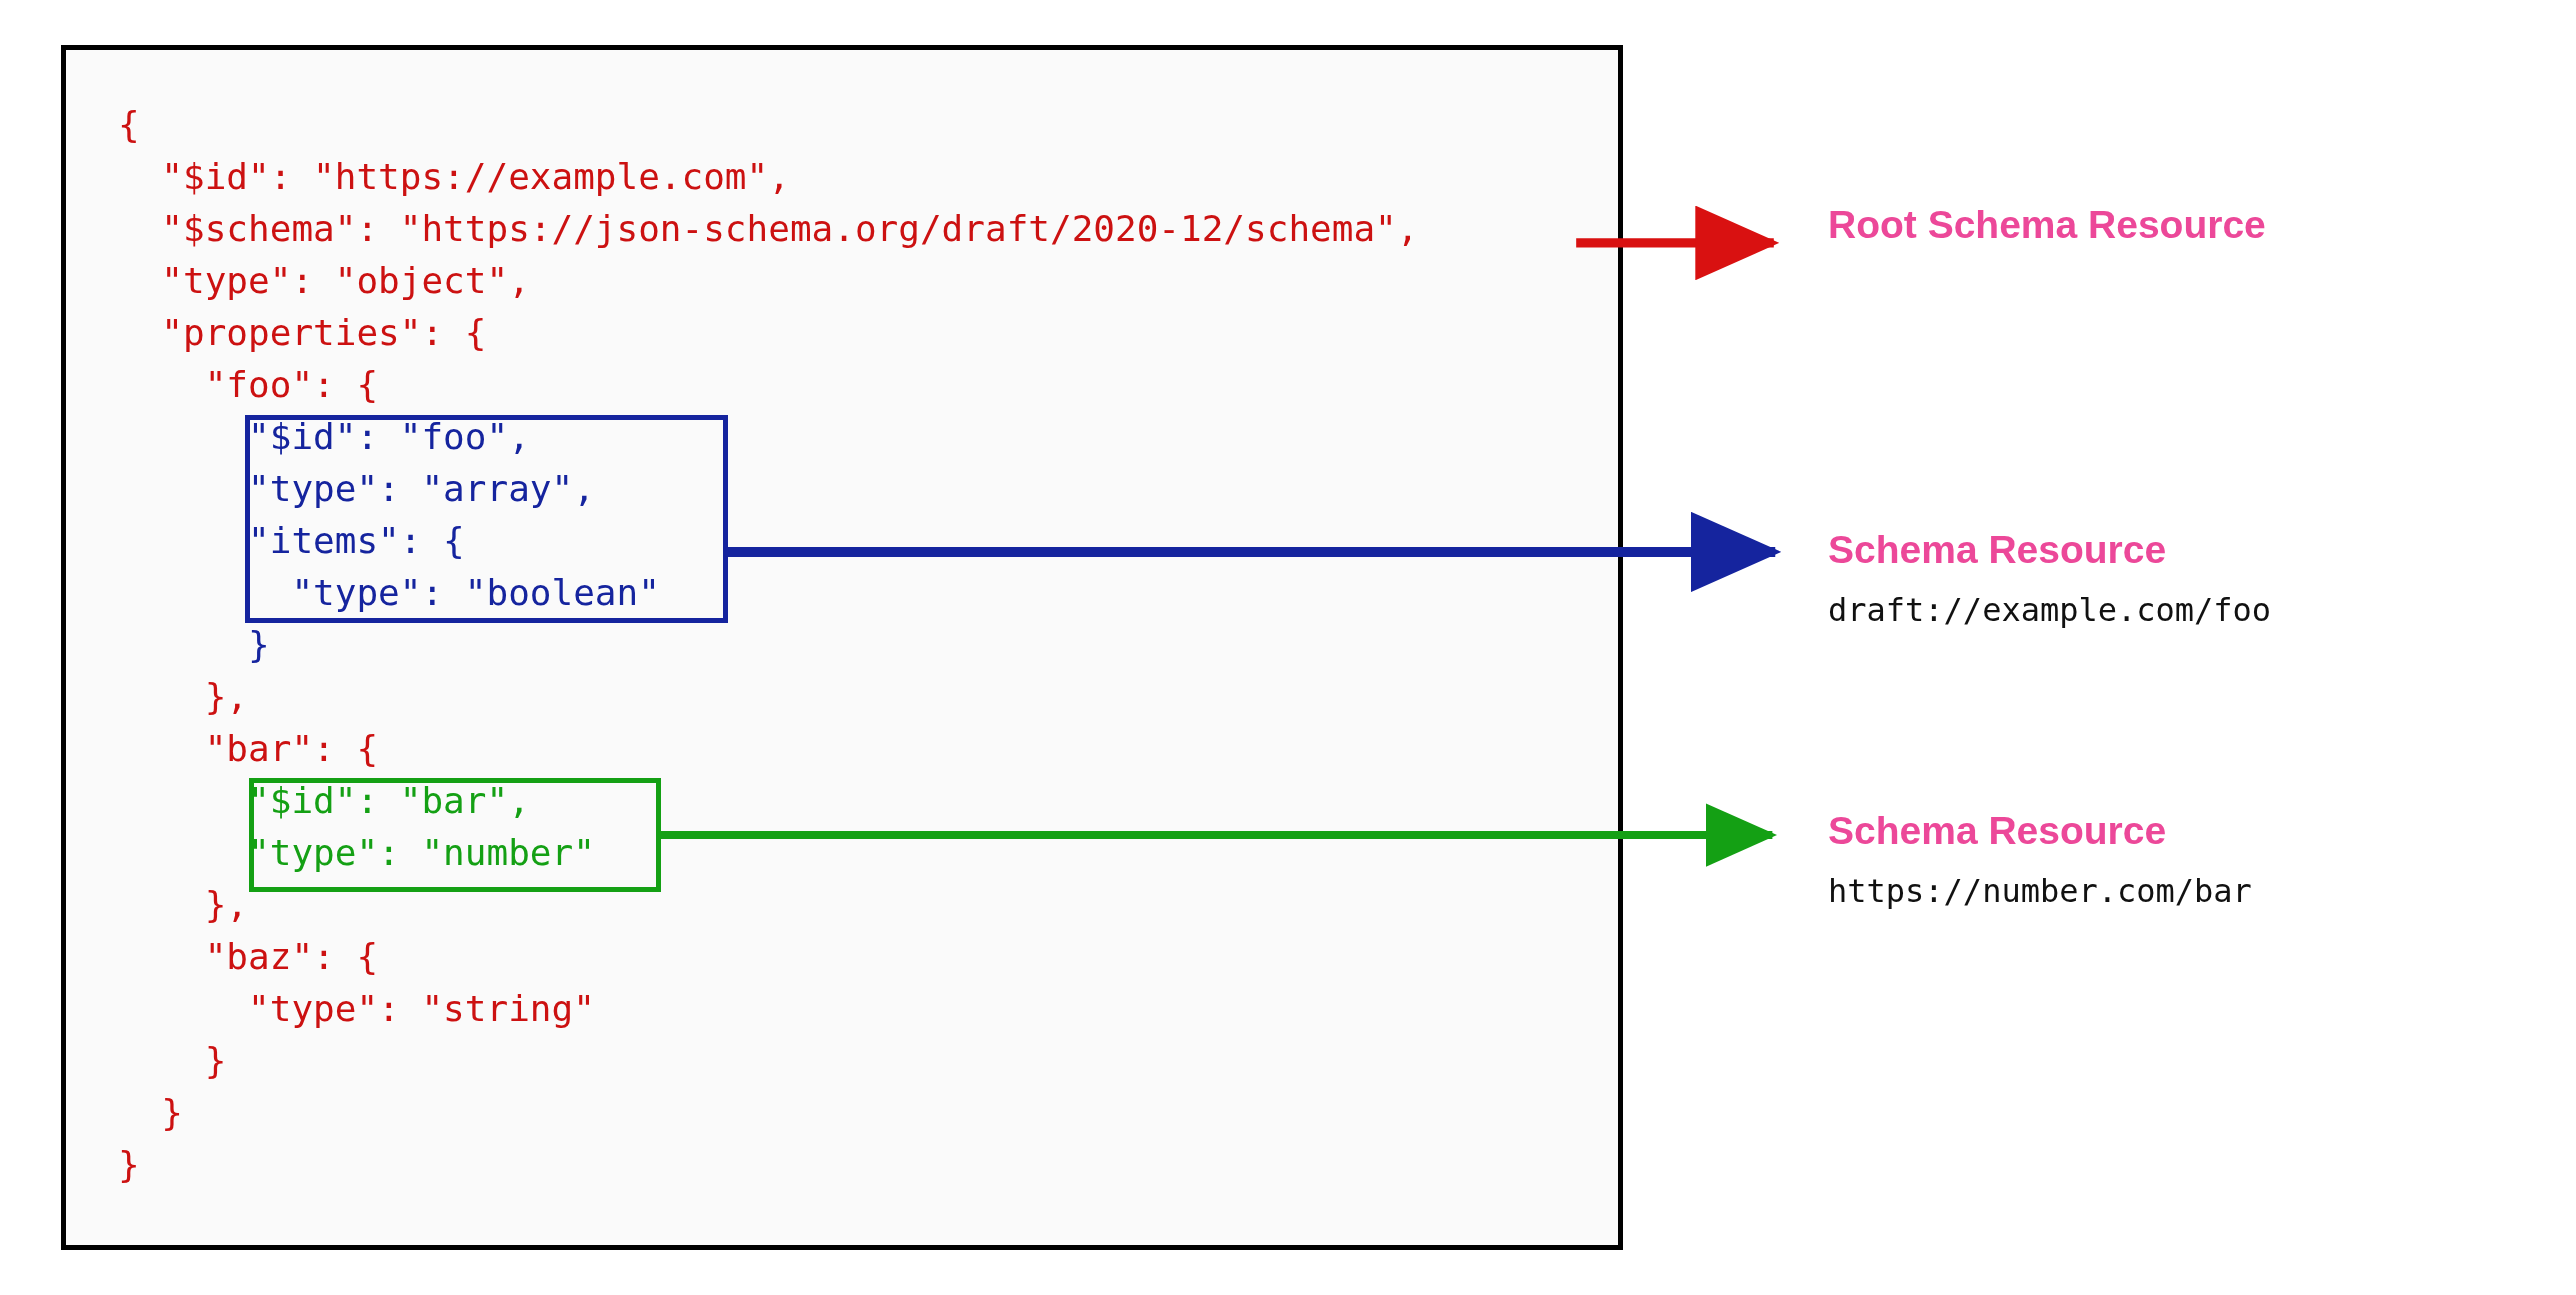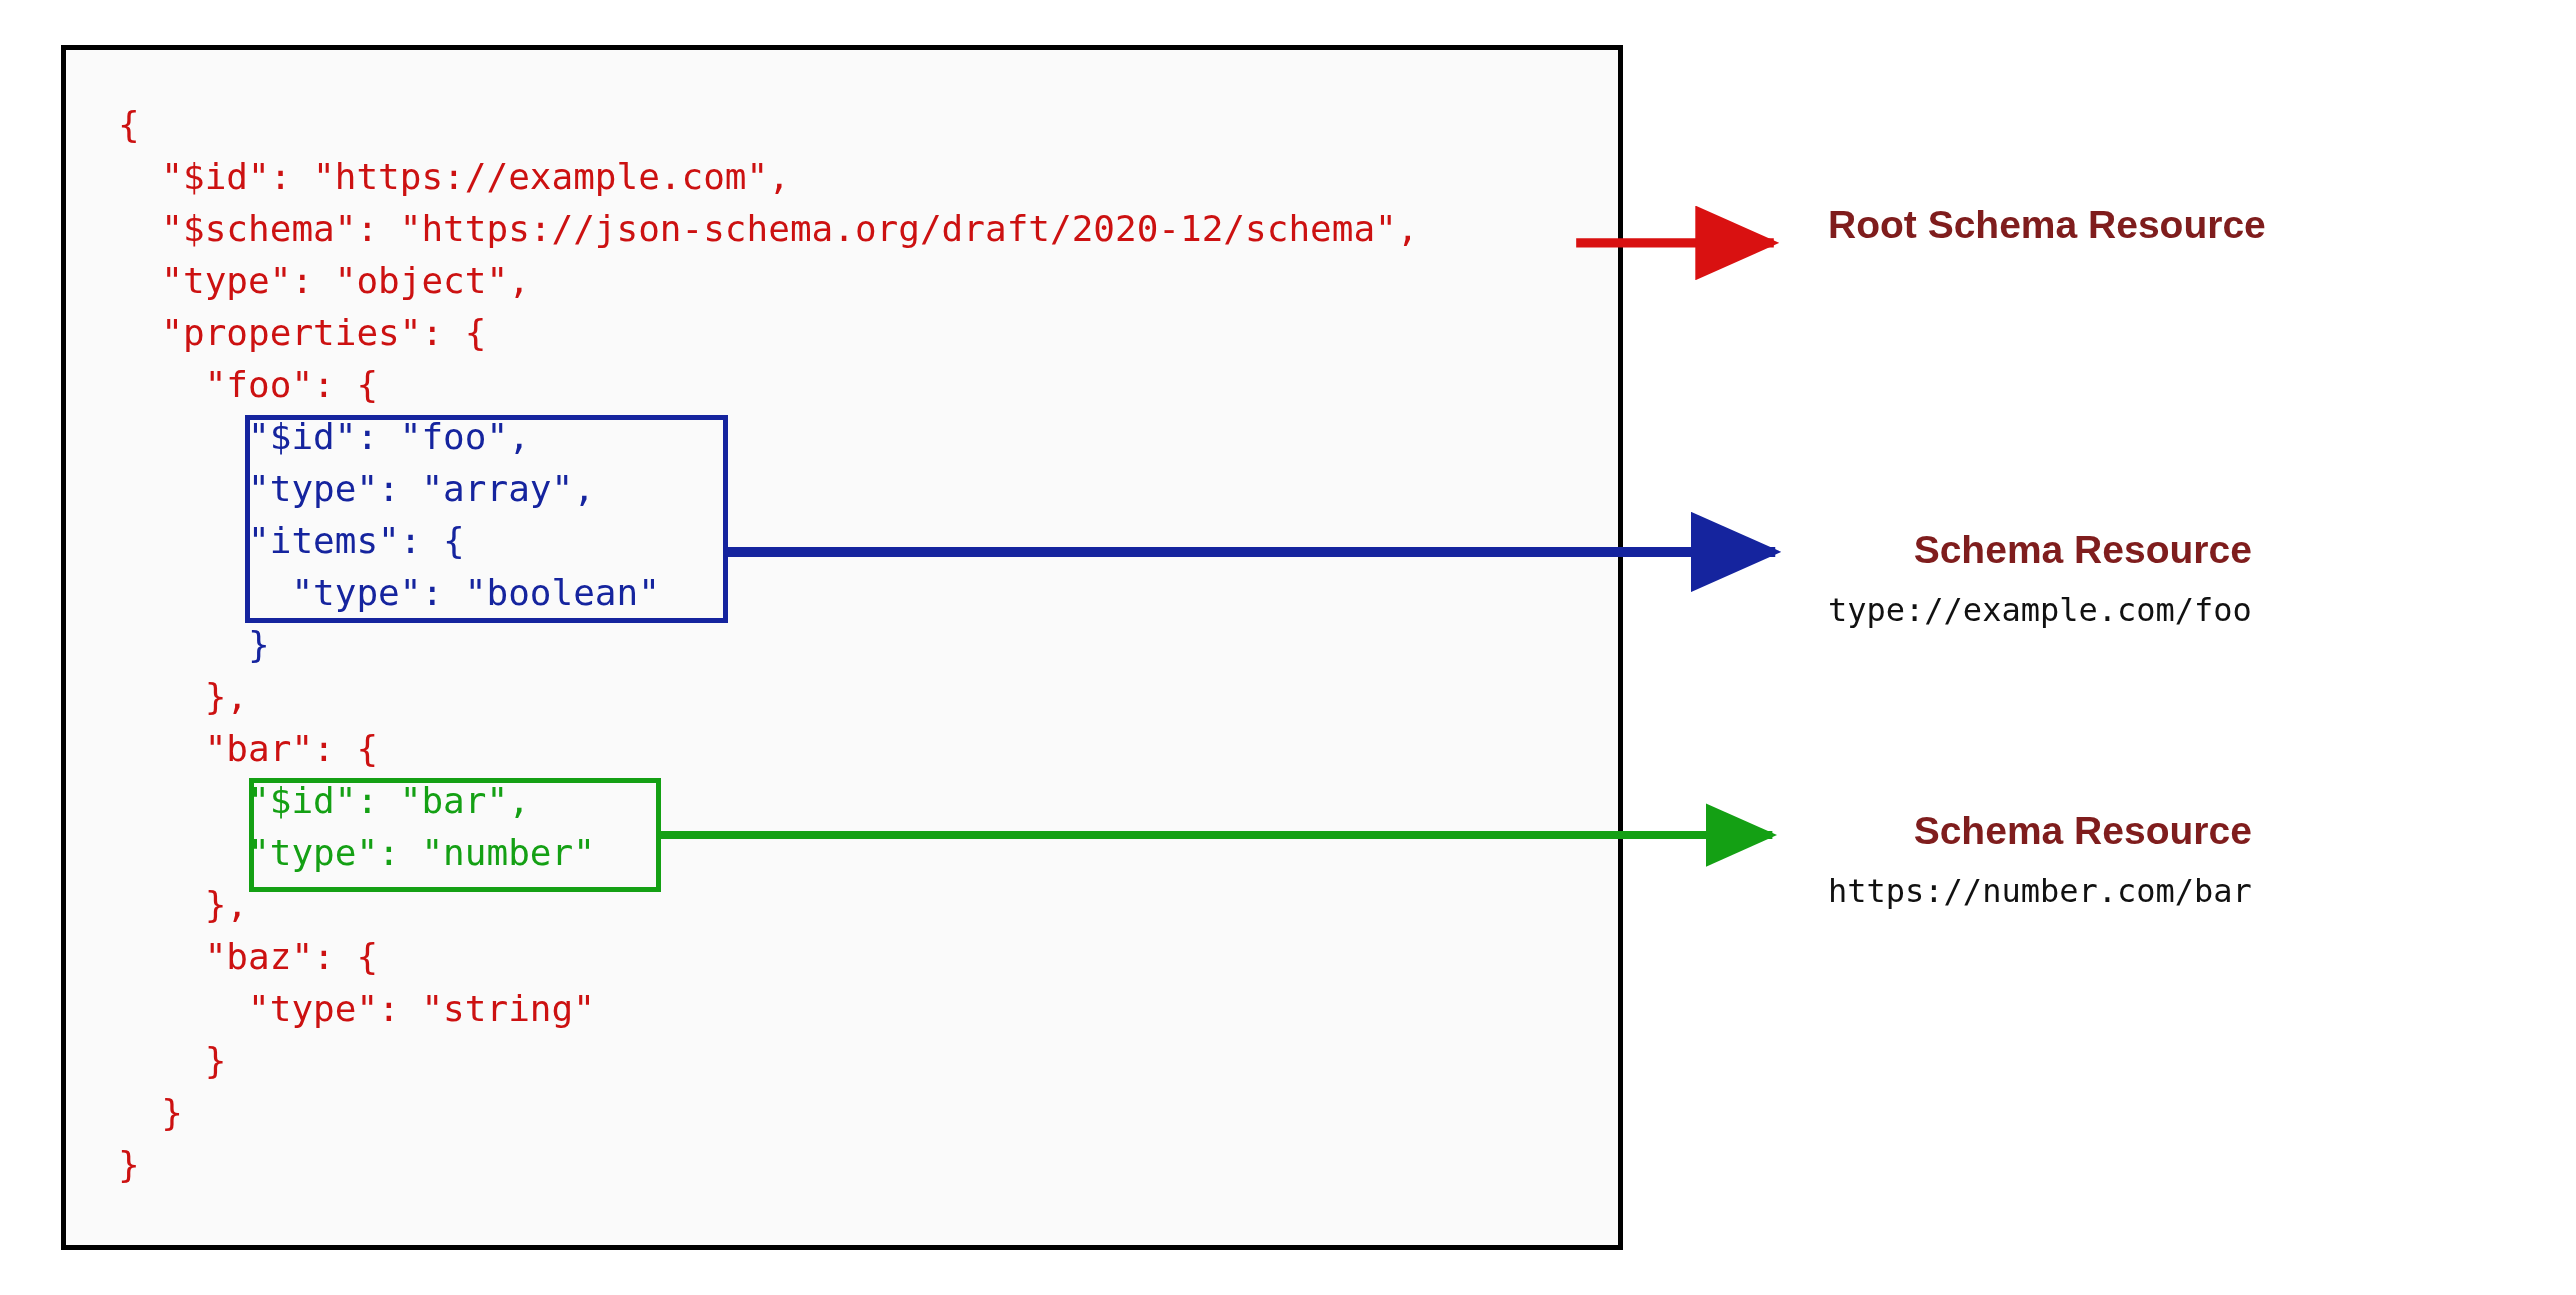--- a/index.html
+++ b/index.html
@@ -85,24 +85,23 @@
 
   
   .callout {
     position: absolute;
     left: 1828px;
   }
   .callout-title {
     font-family: "Liberation Sans", sans-serif;
     font-weight: bold;
     font-size: 39px;
-    color: #7f1d1d;
+    color: #ec4899;
     line-height: 43px;
     white-space: nowrap;
-    text-align: right;
   }
   .callout-url {
     font-family: "DejaVu Sans Mono", "Liberation Mono", monospace;
     font-size: 32px;
     color: #111111;
     line-height: 40px;
     margin-top: 18.7px;
     white-space: nowrap;
   }
 
@@ -141,21 +140,21 @@
 
     <line x1="916" y1="1162" x2="2466" y2="1162" stroke="#14a014" stroke-width="11" marker-end="url(#ah-green)"></line>
   </svg>
 
   <div class="callout callout-root">
     <div class="callout-title">Root Schema Resource</div>
   </div>
 
   <div class="callout callout-foo">
     <div class="callout-title">Schema Resource</div>
-    <div class="callout-url">type://example.com/foo</div>
+    <div class="callout-url">draft://example.com/foo</div>
   </div>
 
   <div class="callout callout-bar">
     <div class="callout-title">Schema Resource</div>
     <div class="callout-url">https://number.com/bar</div>
   </div>
 
 </div>
 
 

